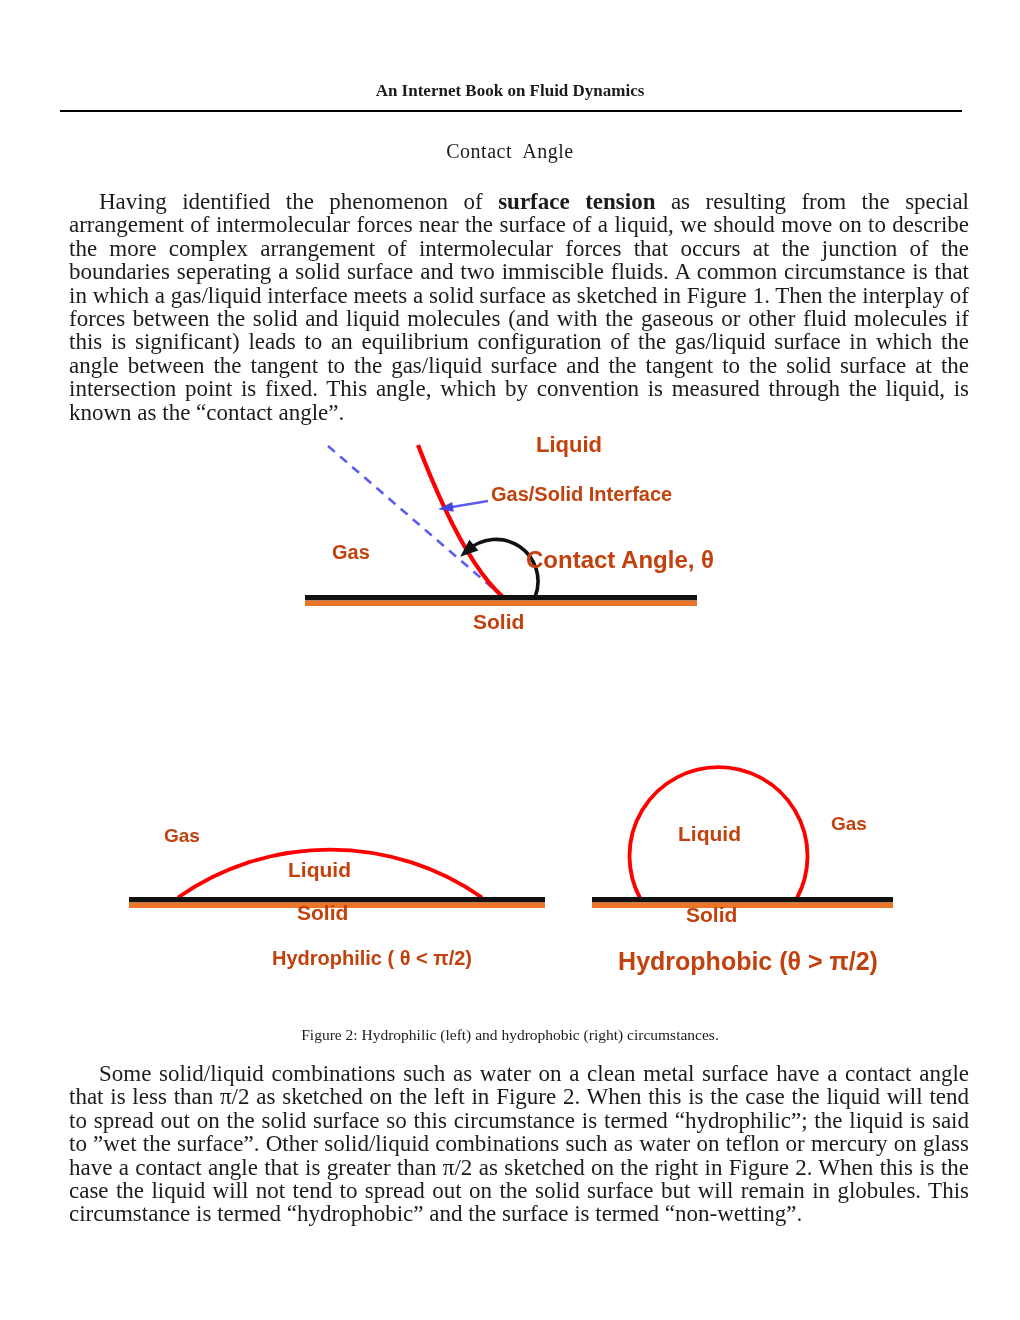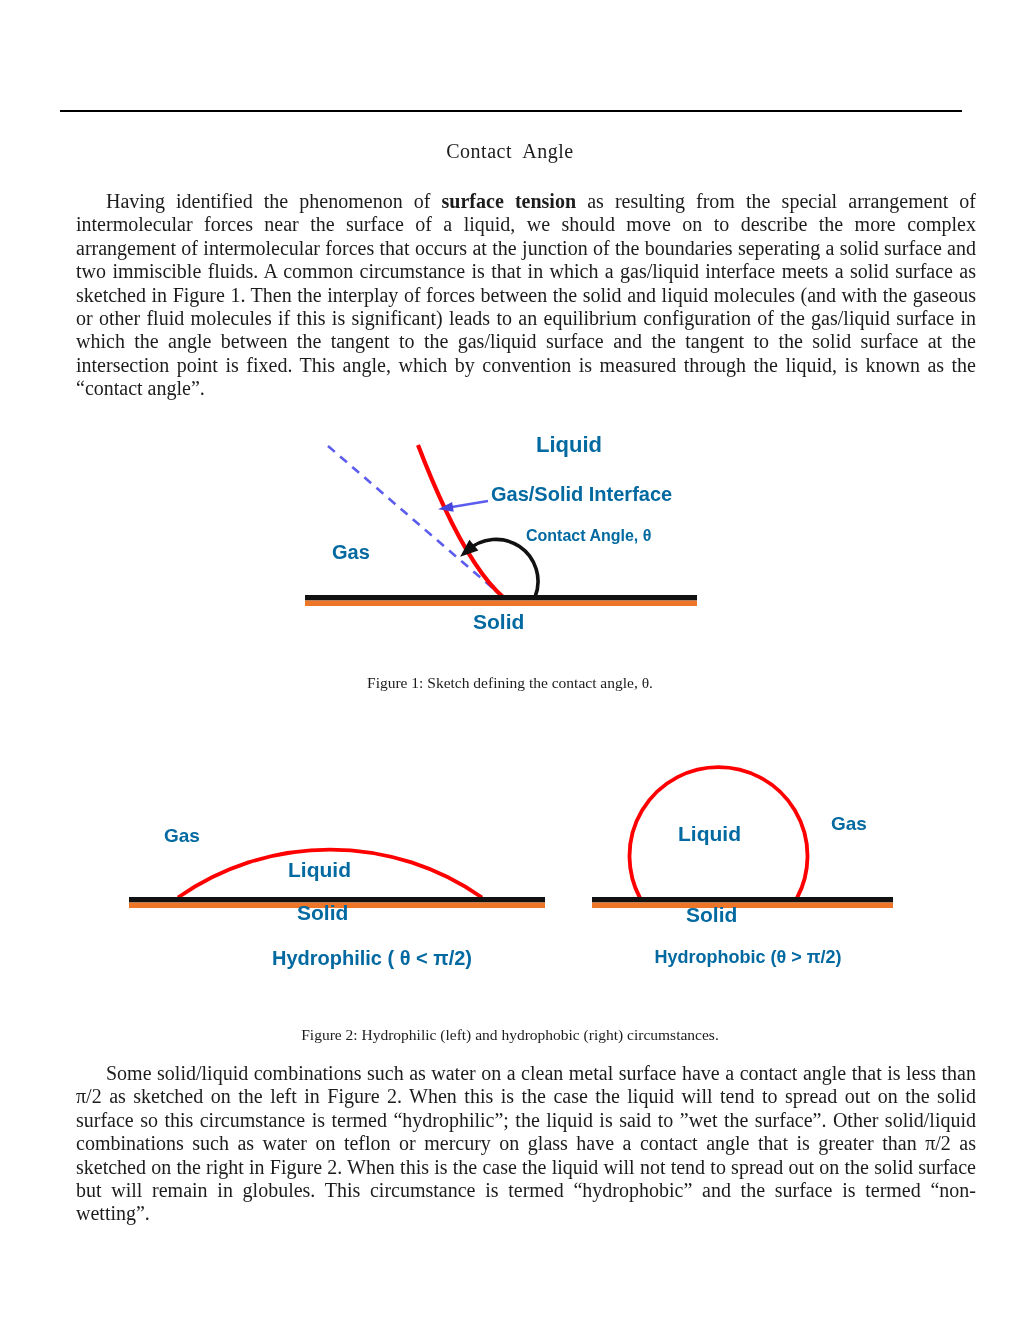--- a/index.html
+++ b/index.html
@@ -2,55 +2,56 @@
 <html><head>
 <meta charset="utf-8">
 <style>
   html,body{margin:0;padding:0;background:#ffffff;}
   #page{position:relative;width:1020px;height:1320px;background:#ffffff;overflow:hidden;
         font-family:"Liberation Serif", serif;color:#1c1c1c;}
   .center{text-align:center;}
   #header{position:absolute;top:81px;left:0;width:1020px;font-size:17px;font-weight:bold;}
   #rule{position:absolute;top:110px;left:60px;width:902px;height:2px;background:#000;}
   #title{position:absolute;top:140px;left:0;width:1020px;font-size:20px;letter-spacing:.5px;word-spacing:6px;}
-  .para{position:absolute;left:76px;width:900px;font-size:20px;line-height:23.4px;
+  .para{position:absolute;left:69px;width:900px;font-size:23px;line-height:23.4px;
         text-align:justify;text-indent:30px;}
   #para1{top:190px;}
   #para2{top:1062px;}
   .b{font-weight:bold;}
   .caption{position:absolute;left:0;width:1020px;font-size:15.5px;text-align:center;}
   #caption1{top:674px;}
   #caption2{top:1026px;}
   .fig{position:absolute;}
   #fig1{left:290px;top:427px;width:440px;height:230px;}
   #fig2{left:120px;top:755px;width:790px;height:235px;}
   .fig svg{position:absolute;left:0;top:0;}
   .flabel{position:absolute;font-family:"Liberation Sans", sans-serif;font-weight:bold;
-          color:#0369a1;white-space:nowrap;}
+          color:#c2410c;white-space:nowrap;}
   
   #f1-liquid{left:246px;top:5px;font-size:22px;}
   #f1-interface{left:201px;top:56px;font-size:20px;}
   #f1-gas{left:42px;top:114px;font-size:20px;}
-  #f1-contact{left:236px;top:100px;font-size:16px;}
+  #f1-contact{left:236px;top:119px;font-size:24px;}
   #f1-solid{left:183px;top:183px;font-size:21px;}
   
   #f2-gas-l{left:44px;top:70px;font-size:19px;}
   #f2-liquid-l{left:168px;top:103px;font-size:21px;}
   #f2-solid-l{left:177px;top:146px;font-size:21px;}
   #f2-hydrophilic{left:92px;top:192px;width:260px;text-align:right;font-size:20px;}
   #f2-liquid-r{left:558px;top:67px;font-size:21px;}
   #f2-gas-r{left:711px;top:58px;font-size:19px;}
   #f2-solid-r{left:566px;top:148px;font-size:21px;}
-  #f2-hydrophobic{left:488px;top:192px;width:280px;text-align:center;font-size:18px;}
+  #f2-hydrophobic{left:488px;top:192px;width:280px;text-align:center;font-size:25px;}
 </style>
 </head>
 <body>
 
 <div id="page">
 
+  <div id="header" class="center">An Internet Book on Fluid Dynamics</div>
   <div id="rule"></div>
   <div id="title" class="center">Contact Angle</div>
 
   <div id="para1" class="para"><span>Having identified the phenomenon of </span><span class="b">surface tension</span><span> as resulting from the special arrangement of intermolecular forces near the surface of a liquid, we should move on to describe the more complex arrangement of intermolecular forces that occurs at the junction of the boundaries seperating a solid surface and two immiscible fluids. A common circumstance is that in which a gas/liquid interface meets a solid surface as sketched in Figure 1. Then the interplay of forces between the solid and liquid molecules (and with the gaseous or other fluid molecules if this is significant) leads to an equilibrium configuration of the gas/liquid surface in which the angle between the tangent to the gas/liquid surface and the tangent to the solid surface at the intersection point is fixed. This angle, which by convention is measured through the liquid, is known as the “contact angle”.</span></div>
 
   <div id="fig1" class="fig">
     <svg width="440" height="230" viewBox="0 0 440 230">
 
       <line x1="38" y1="19" x2="213" y2="170" stroke="#5c5cee" stroke-width="2.6" stroke-dasharray="9,7"></line>
 
@@ -65,21 +66,20 @@
       <rect x="15" y="168" width="392" height="5.5" fill="#111111"></rect>
       <rect x="15" y="173.5" width="392" height="5.5" fill="#ec7528"></rect>
     </svg>
     <div id="f1-liquid" class="flabel">Liquid</div>
     <div id="f1-interface" class="flabel">Gas/Solid Interface</div>
     <div id="f1-gas" class="flabel">Gas</div>
     <div id="f1-contact" class="flabel">Contact Angle, θ</div>
     <div id="f1-solid" class="flabel">Solid</div>
   </div>
 
-  <div id="caption1" class="caption">Figure 1: Sketch defining the contact angle, θ.</div>
 
   <div id="fig2" class="fig">
     <svg width="790" height="235" viewBox="0 0 790 235">
 
       <path d="M 58,142.5 A 265,265 0 0 1 362,142.5" stroke="#fe0000" stroke-width="3.8" fill="none"></path>
       <rect x="9" y="142" width="416" height="5.5" fill="#111111"></rect>
       <rect x="9" y="147.5" width="416" height="5.5" fill="#ec7528"></rect>
 
       <path d="M 520,143 A 89,89 0 1 1 677,143" stroke="#fe0000" stroke-width="3.8" fill="none"></path>
       <rect x="472" y="142" width="301" height="5.5" fill="#111111"></rect>

